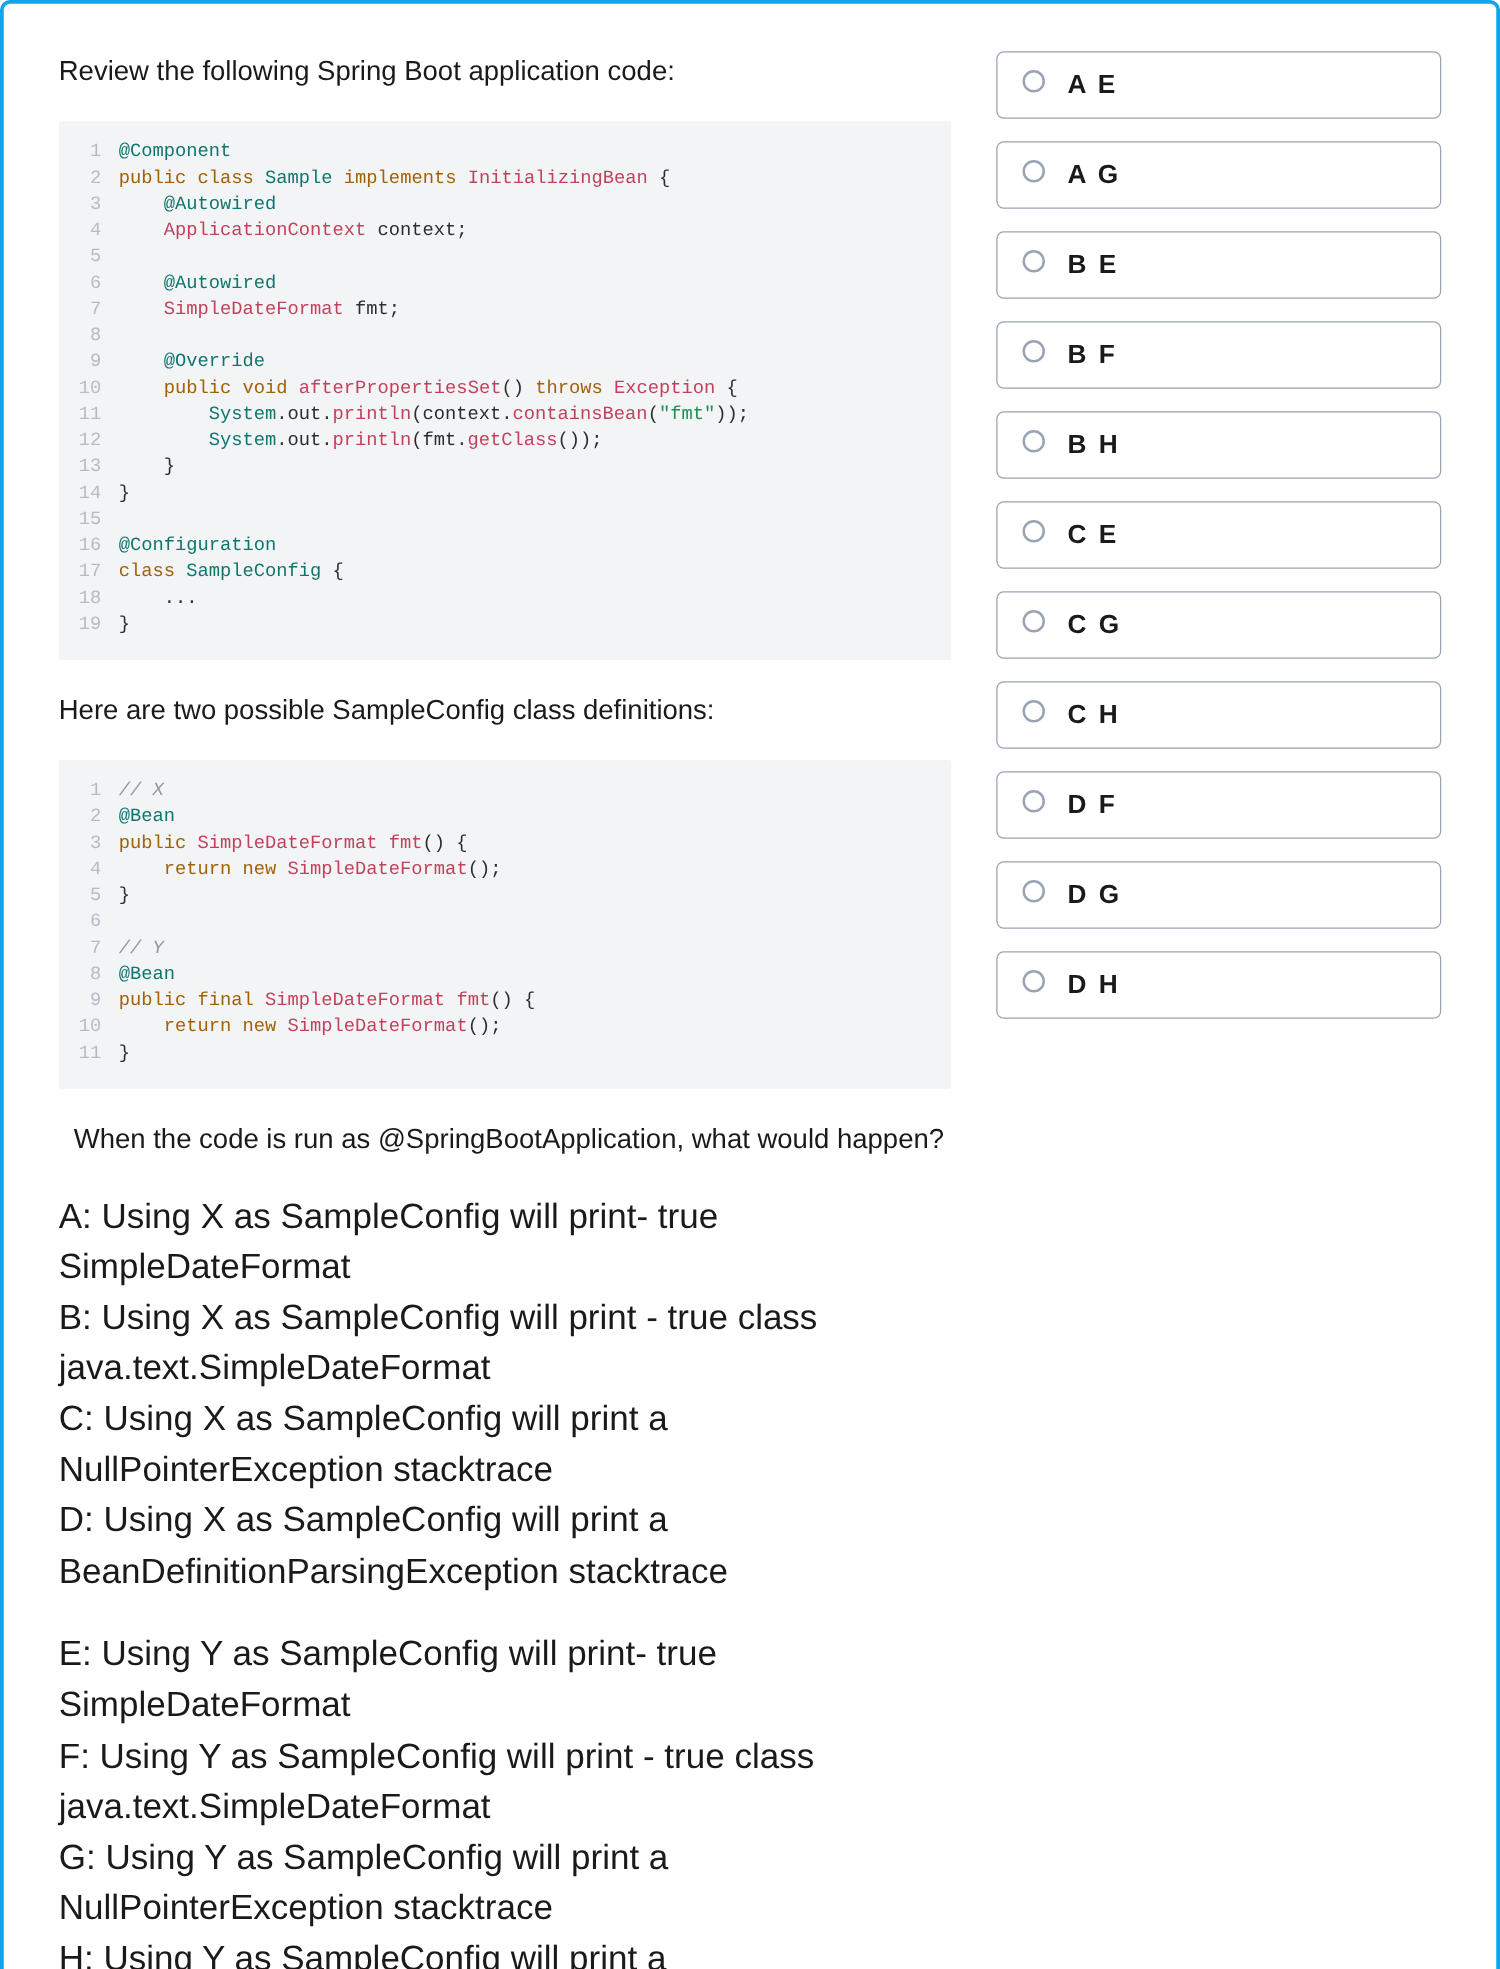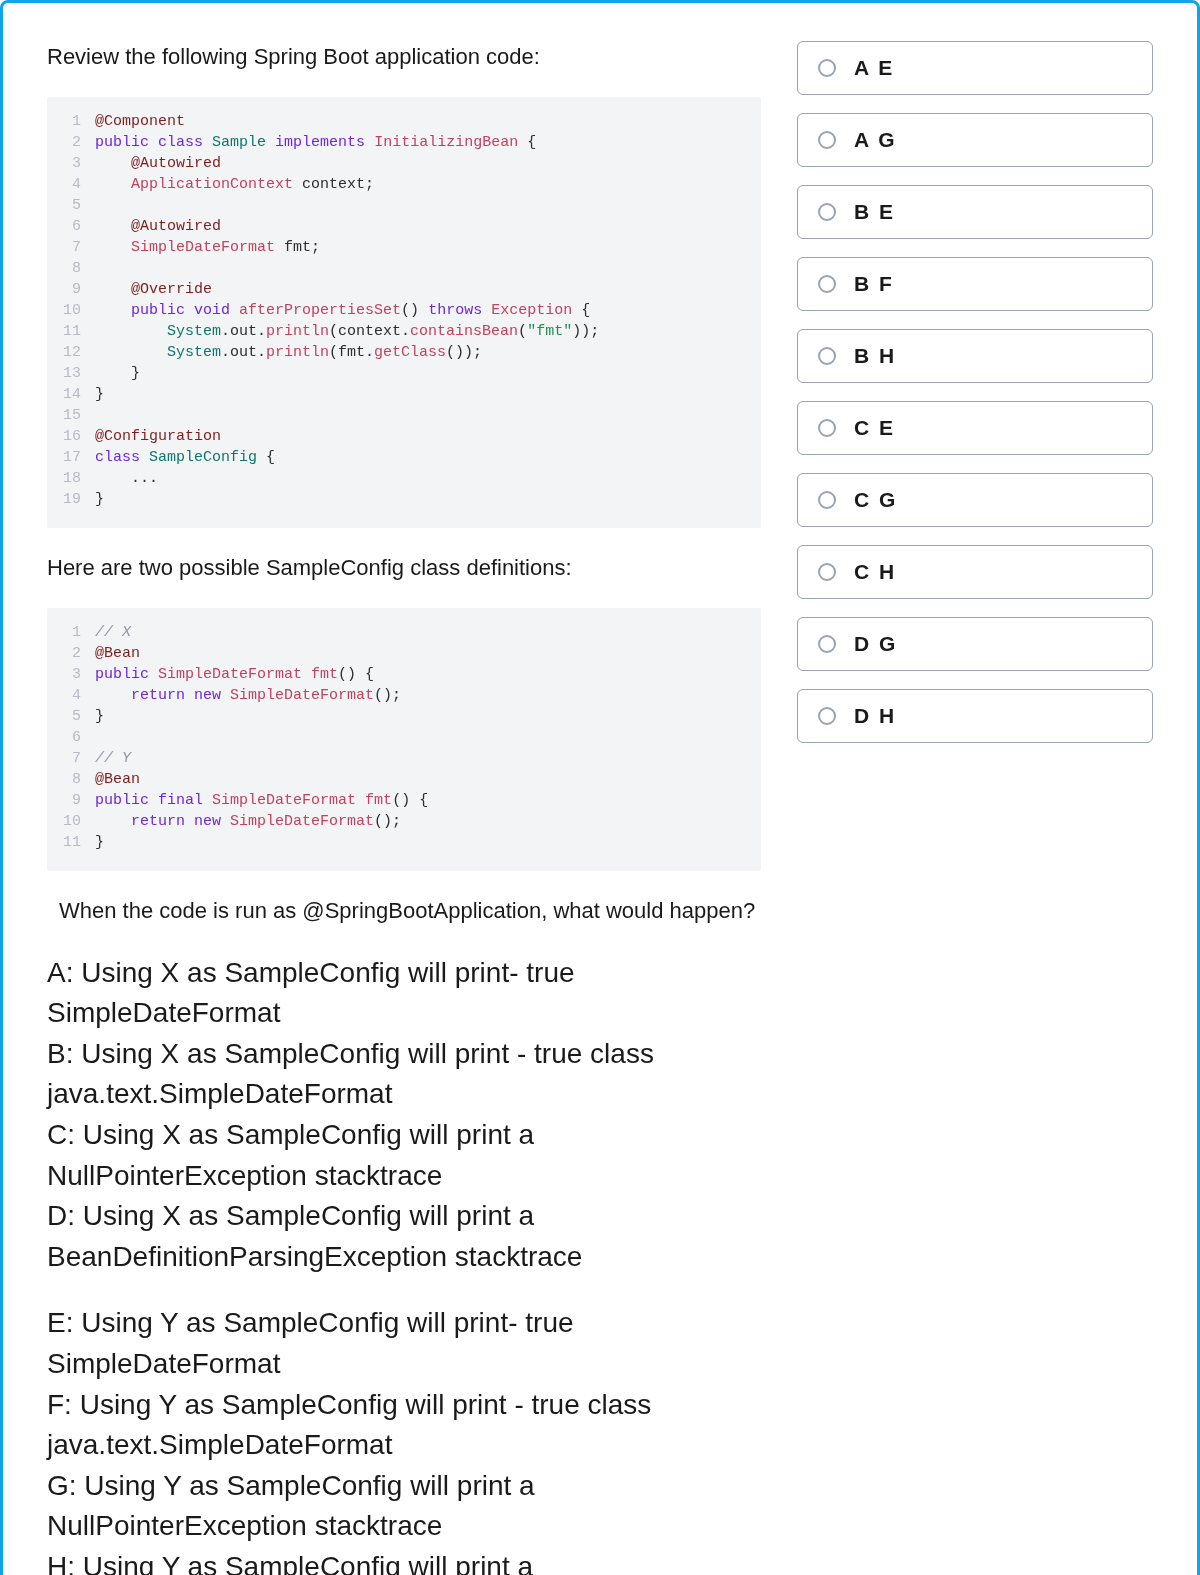--- a/index.html
+++ b/index.html
@@ -48,22 +48,22 @@
   }
   .ln {
     width: 48px;
     text-align: right;
     color: #b6bbc4;
     padding-right: 14px;
     user-select: none;
     flex-shrink: 0;
   }
   .code-content { white-space: pre; }
-  .tok-annotation { color: #7f1d1d; }
-  .tok-keyword    { color: #6d28d9; margin-top: 28px; }
+  .tok-annotation { color: #0f766e; }
+  .tok-keyword    { color: #a16207; margin-top: 28px; }
   .tok-type       { color: #0f766e; }
   .tok-method     { color: #c2425e; text-align: right; }
   .tok-string     { color: #1f8f4e; }
   .tok-comment    { color: #9298a3; font-style: italic; }
   .tok-plain      { color: #2a2d32; }
 
   .answer-section p {
     font-size: 22px;
     color: #1a1a1a;
     margin: 0 0 26px 12px;
@@ -76,21 +76,20 @@
     line-height: 1.45;
   }
   .opt-group { margin-bottom: 26px; }
 
   .choice {
     border: 1.5px solid #9aa2b4;
     border-radius: 6px;
     padding: 14px 20px;
     margin-bottom: 18px;
     display: flex;
-    align-items: center;
     cursor: pointer;
     background: #fff;
   }
   .radio-circle {
     width: 18px;
     height: 18px;
     border: 2px solid #9aa2b4;
     border-radius: 50%;
     margin-right: 18px;
     flex-shrink: 0;
@@ -194,20 +193,24 @@
       <div class="choice">
         <span class="radio-circle"></span>
         <span class="choice-label">C G</span>
       </div>
       <div class="choice">
         <span class="radio-circle"></span>
         <span class="choice-label">C H</span>
       </div>
       <div class="choice">
         <span class="radio-circle"></span>
+        <span class="choice-label">D F</span>
+      </div>
+      <div class="choice">
+        <span class="radio-circle"></span>
         <span class="choice-label">D G</span>
       </div>
       <div class="choice">
         <span class="radio-circle"></span>
         <span class="choice-label">D H</span>
       </div>
     </div>
 
 </div>
 

